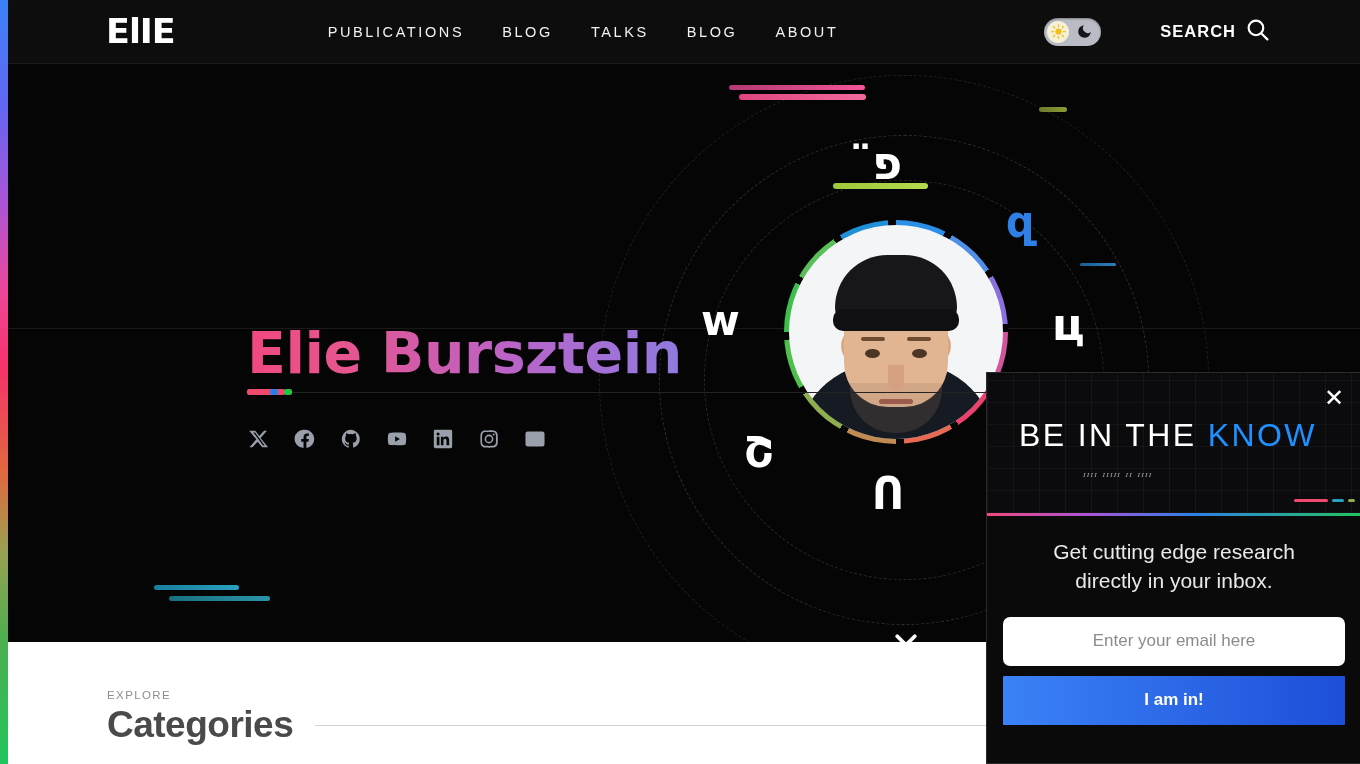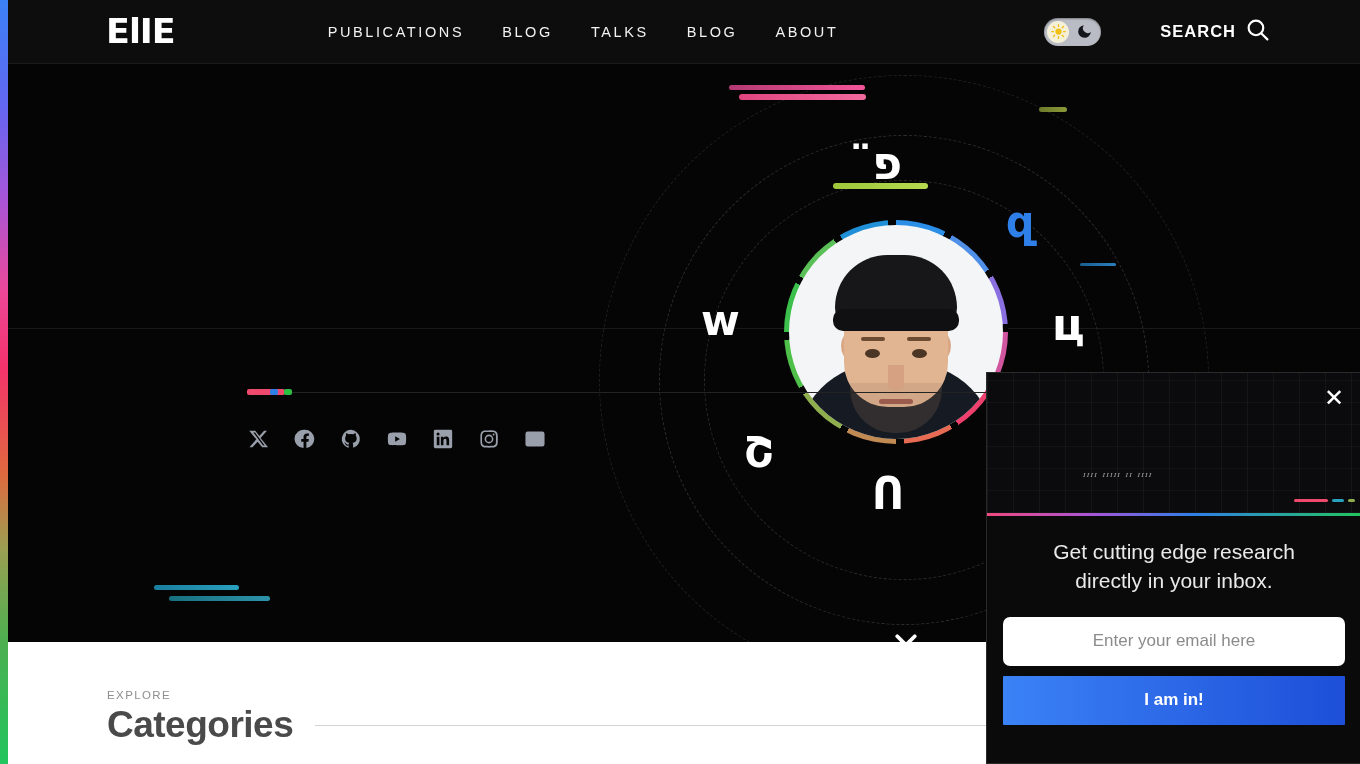--- a/index.html
+++ b/index.html
@@ -415,20 +415,21 @@
         <span class="rune" style="left: 736px; top: 368px; font-size: 42px;">Շ</span>
         <span class="rune" style="left: 864px; top: 408px; font-size: 44px;">Ո</span>
       </div>
 
     <div class="chevron-down">
       <svg viewBox="0 0 24 24" width="30" height="30" fill="none" stroke="#ffffff" stroke-width="3" stroke-linecap="round" stroke-linejoin="round" aria-hidden="true">
         <polyline points="5,9 12,16 19,9"></polyline>
       </svg>
     </div>
 
+    <div class="hero-title">Elie Bursztein</div>
     <div class="title-rule"></div>
     <div class="title-seg seg-pink"></div>
     <div class="title-seg seg-blue" style="left:262px;"></div>
     <div class="title-seg seg-green" style="left:276px;"></div>
 
     <div class="socials">
       <span class="social-ico">
         <svg viewBox="0 0 24 24" aria-hidden="true">
             <path d="M17.5 3h3.2l-7 8 8.2 10h-6.4l-5-6.1L4.8 21H1.6l7.5-8.6L1.3 3h6.6l4.5 5.6L17.5 3zm-1.1 16.1h1.8L7.7 4.8H5.8l10.6 14.3z"></path>
           </svg>
@@ -472,20 +473,21 @@
     <div class="cat-row">
       <div class="cat-title">Categories</div>
       <div class="cat-rule"></div>
     </div>
   </div>
 
   <div class="popup">
     <div class="popup-close">✕</div>
 
     <div class="popup-banner">
+      <div class="banner-head"><span>BE IN THE </span><span class="hl">KNOW</span></div>
       <div class="banner-sub">ᴵᴵᴵᴵ ᴵᴵᴵᴵᴵ ᴵᴵ ᴵᴵᴵᴵ</div>
       <div class="banner-ticks">
         <i style="width:34px;background:#ef4a6d;"></i>
         <i style="width:12px;background:#2aa0bf;"></i>
         <i style="width:7px;background:#8fae4e;"></i>
       </div>
     </div>
     <div class="rainbow-rule"></div>
 
     <div class="popup-body">

